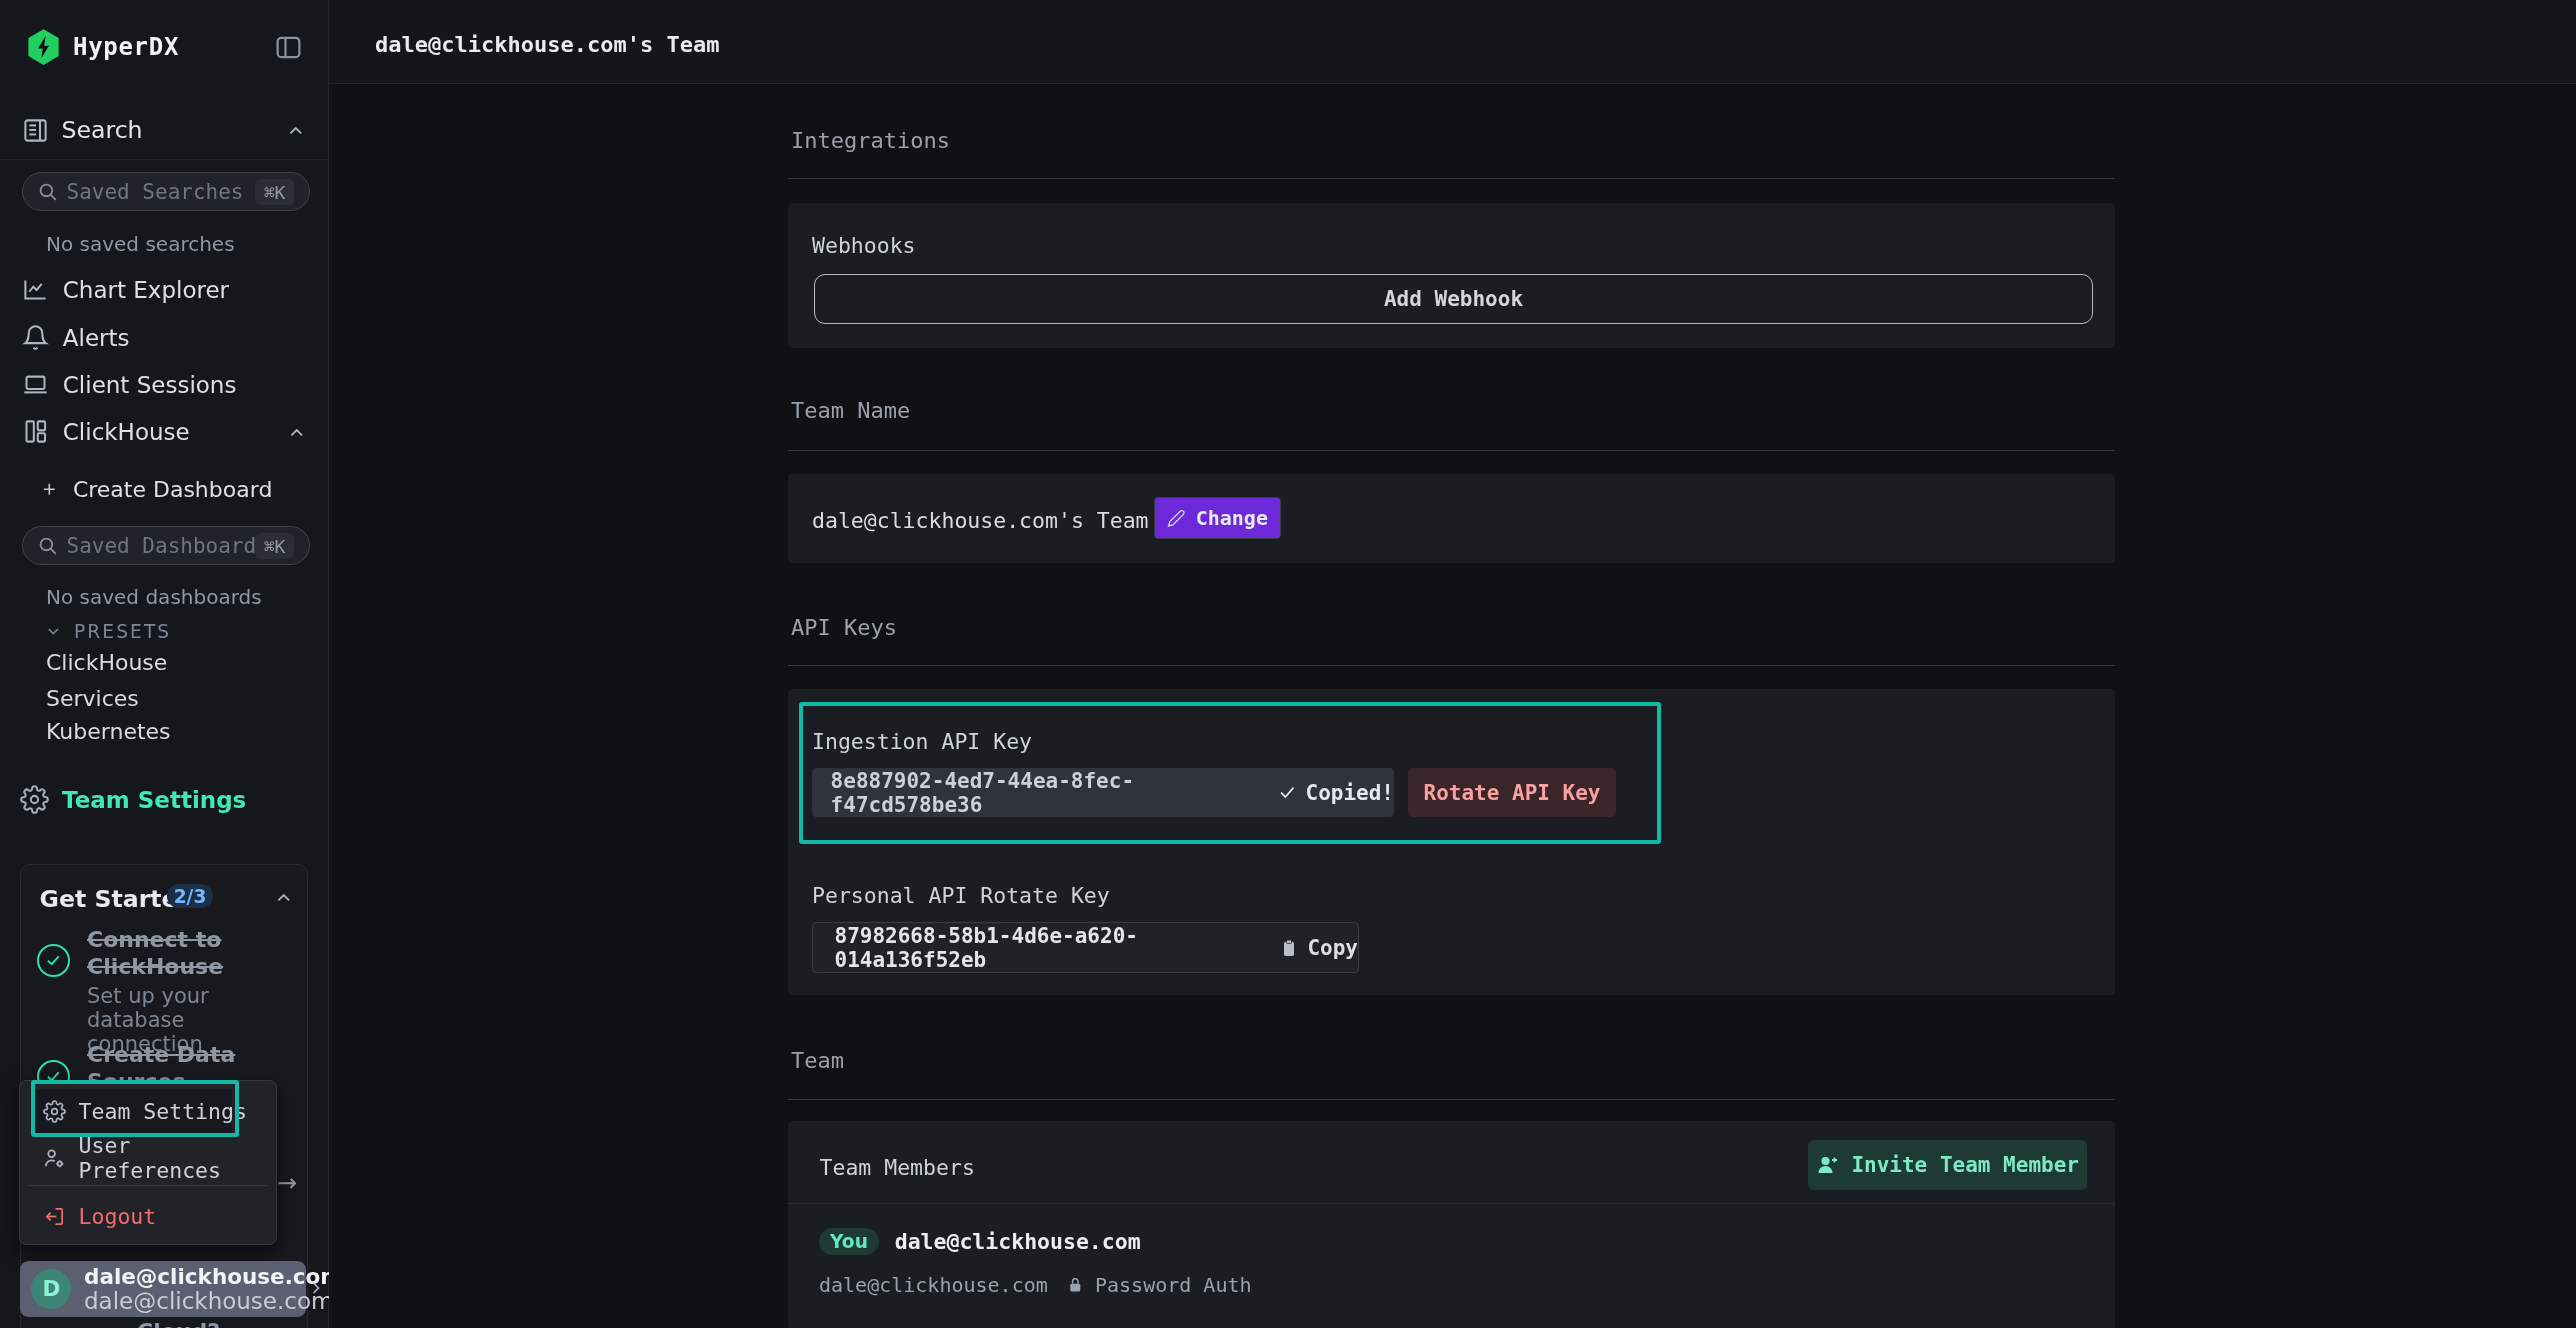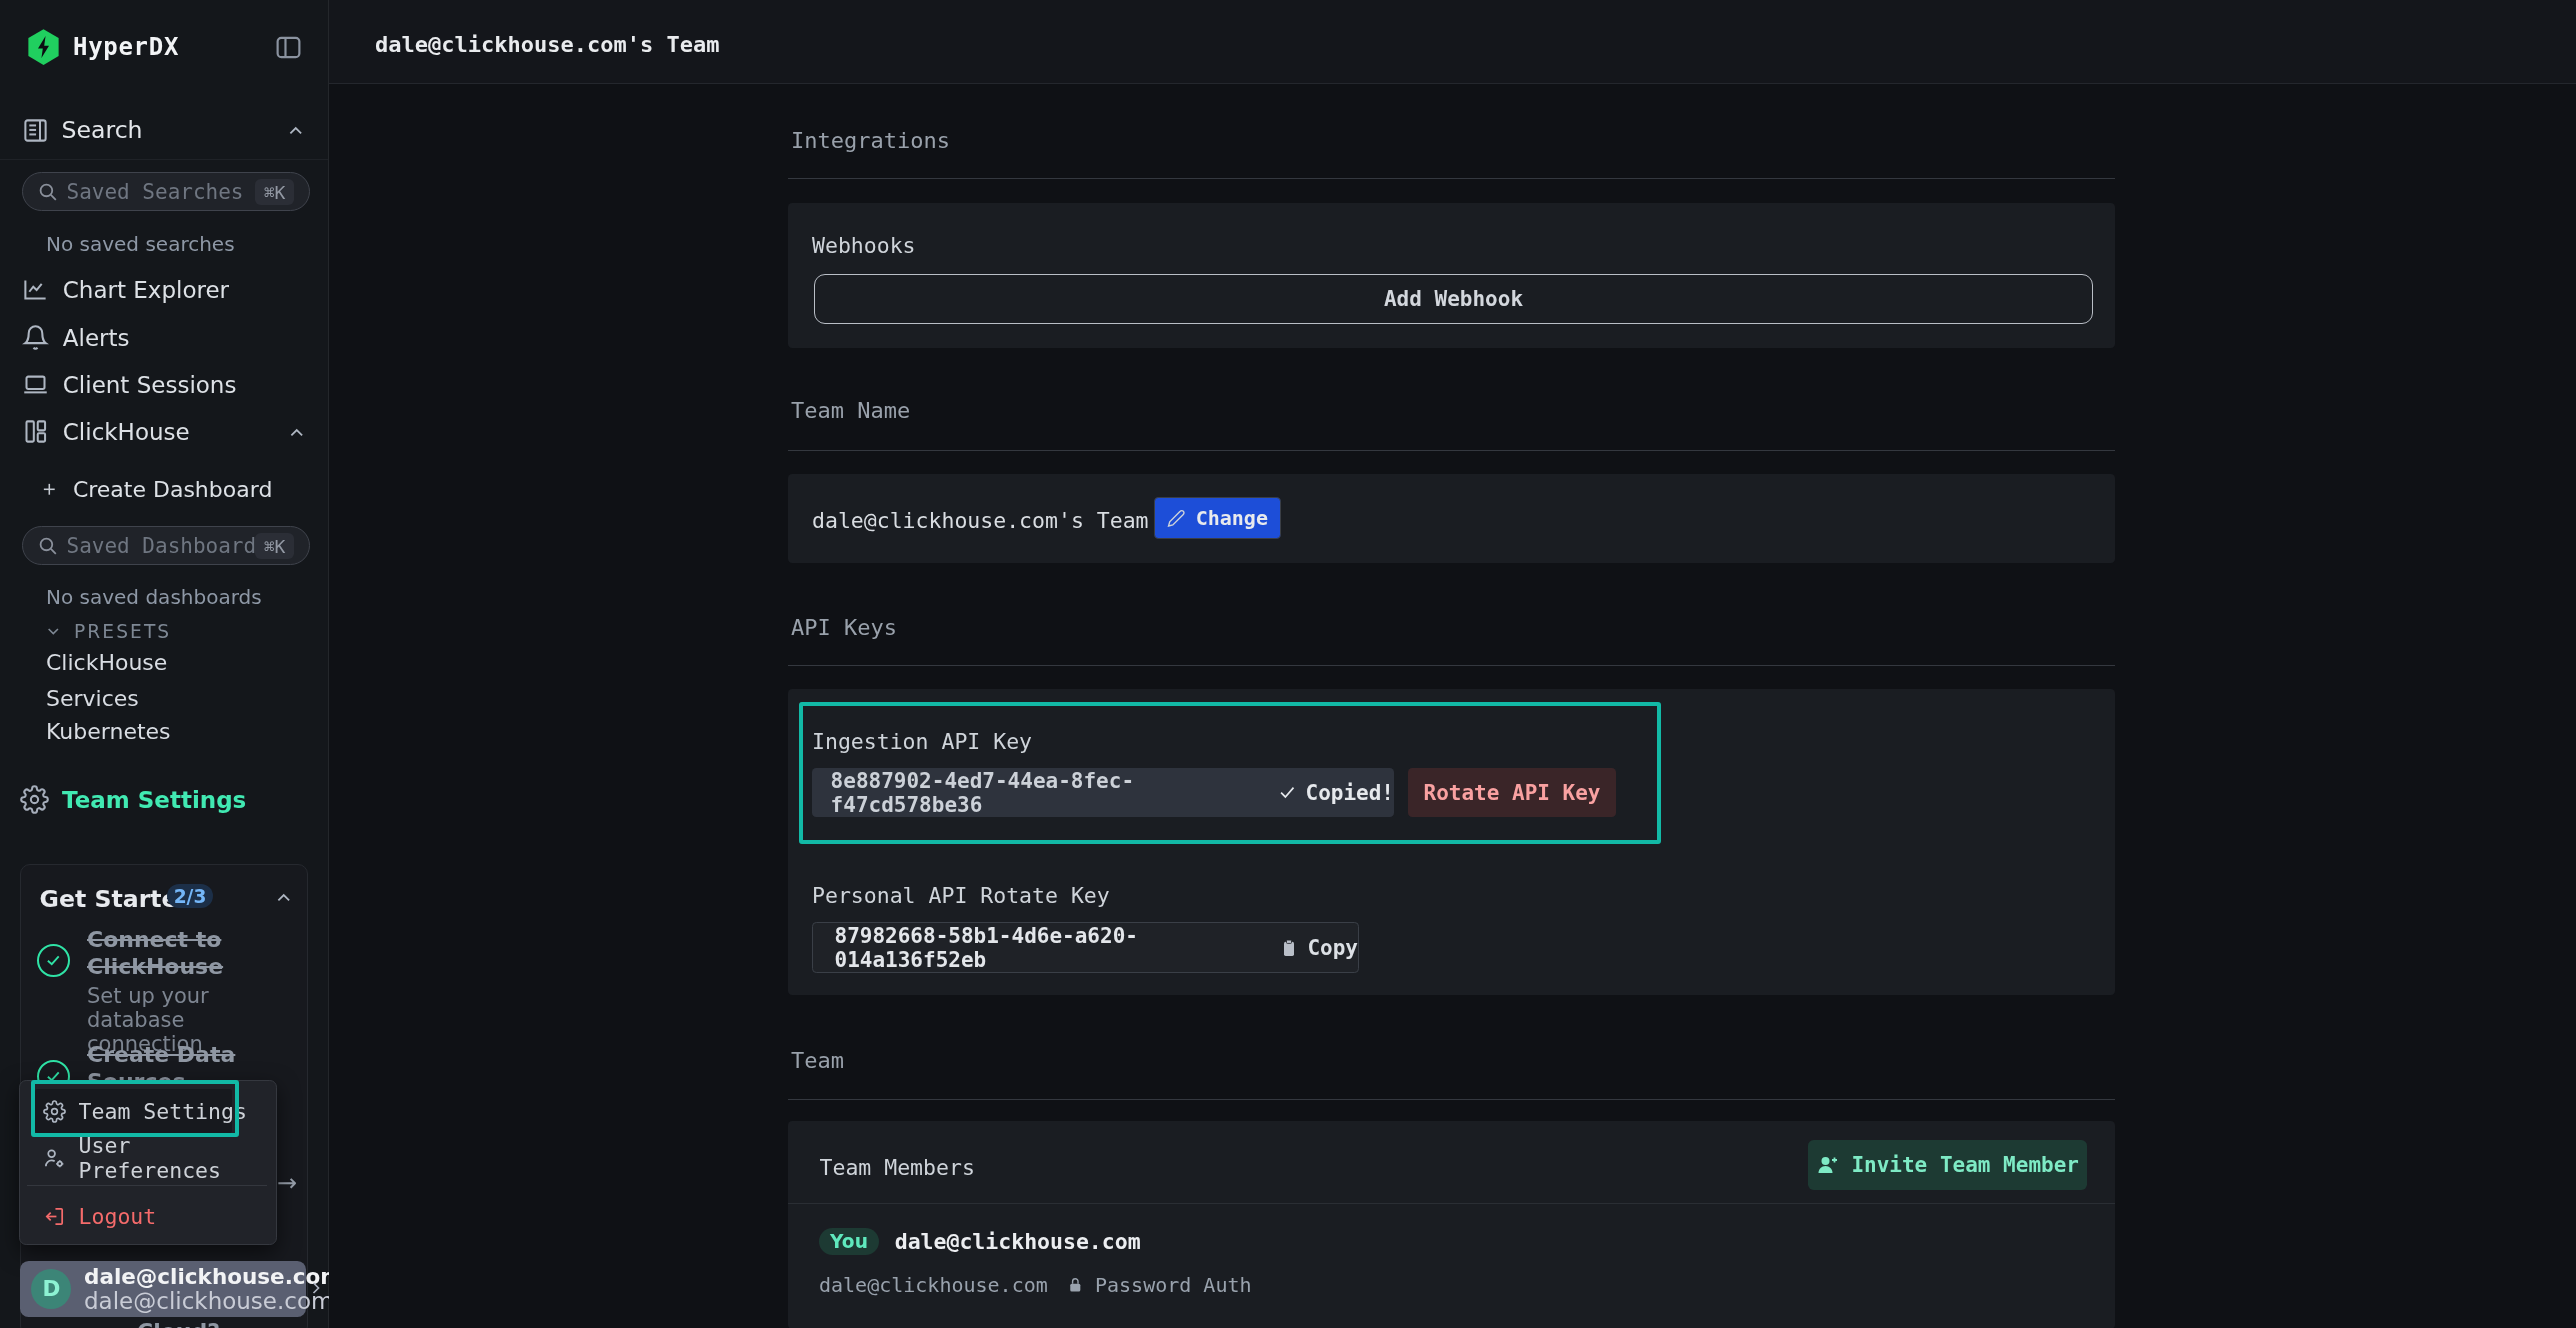--- a/index.html
+++ b/index.html
@@ -58,21 +58,21 @@
   
   #topbar { left:329px; top:0; width:2247px; height:84px; background:#14161b; border-bottom:1.4px solid #24272d; }
   .topbar-title { color:#e9ebee; font-size:22px; font-weight:bold; }
   #content { left:329px; top:84px; width:2247px; height:1244px; background:#0f1115; overflow:hidden; }
   .section-heading { color:#99a1ab; font-size:22px; }
   .hr { position:absolute; left:459px; width:1327px; border-top:1.4px solid #34383f; }
   .card { position:absolute; left:459px; width:1327px; background:#1a1d22; border-radius:4.3px; }
   .card-label { color:#cfd4da; font-size:21.5px; }
   .outline-btn { border:1.4px solid #b9bec6; border-radius:11px; color:#d3d7dd; font-size:21px; font-weight:bold;
                  display:flex; align-items:center; justify-content:center; background:transparent; cursor:pointer; }
-  .change-btn { background:#1d4ed8; border:1.4px solid #3a3e45; border-radius:4.3px; color:#e8eaed; font-size:20px; font-weight:bold;
+  .change-btn { background:#6d28d9; border:1.4px solid #3a3e45; border-radius:4.3px; color:#e8eaed; font-size:20px; font-weight:bold;
                 display:flex; align-items:center; justify-content:center; gap:10px; cursor:pointer; }
   .key-chip { background:#2e333d; border-radius:4.3px; display:flex; align-items:center; }
   .key-text { color:#ccd1d8; font-size:21px; font-weight:bold; }
   .copied-text { color:#e6e9ed; font-size:21px; font-weight:bold; }
   .rotate-btn { background:#3a2528; border-radius:4.3px; color:#f9a1a1; font-size:21px; font-weight:bold;
                 display:flex; align-items:center; justify-content:center; cursor:pointer; }
   .key-chip2 { background:#1f2227; border:1.4px solid #3a3f47; border-radius:4.3px; display:flex; align-items:center; }
   .invite-btn { background:#1d3a33; border-radius:5.7px; color:#7eeac5; font-size:21px; font-weight:bold;
                 display:flex; align-items:center; justify-content:center; gap:11.4px; cursor:pointer; }
   .you-pill { background:#1d3a33; border-radius:13.6px; color:#5fe9bd; font-size:18.6px; font-weight:bold;

